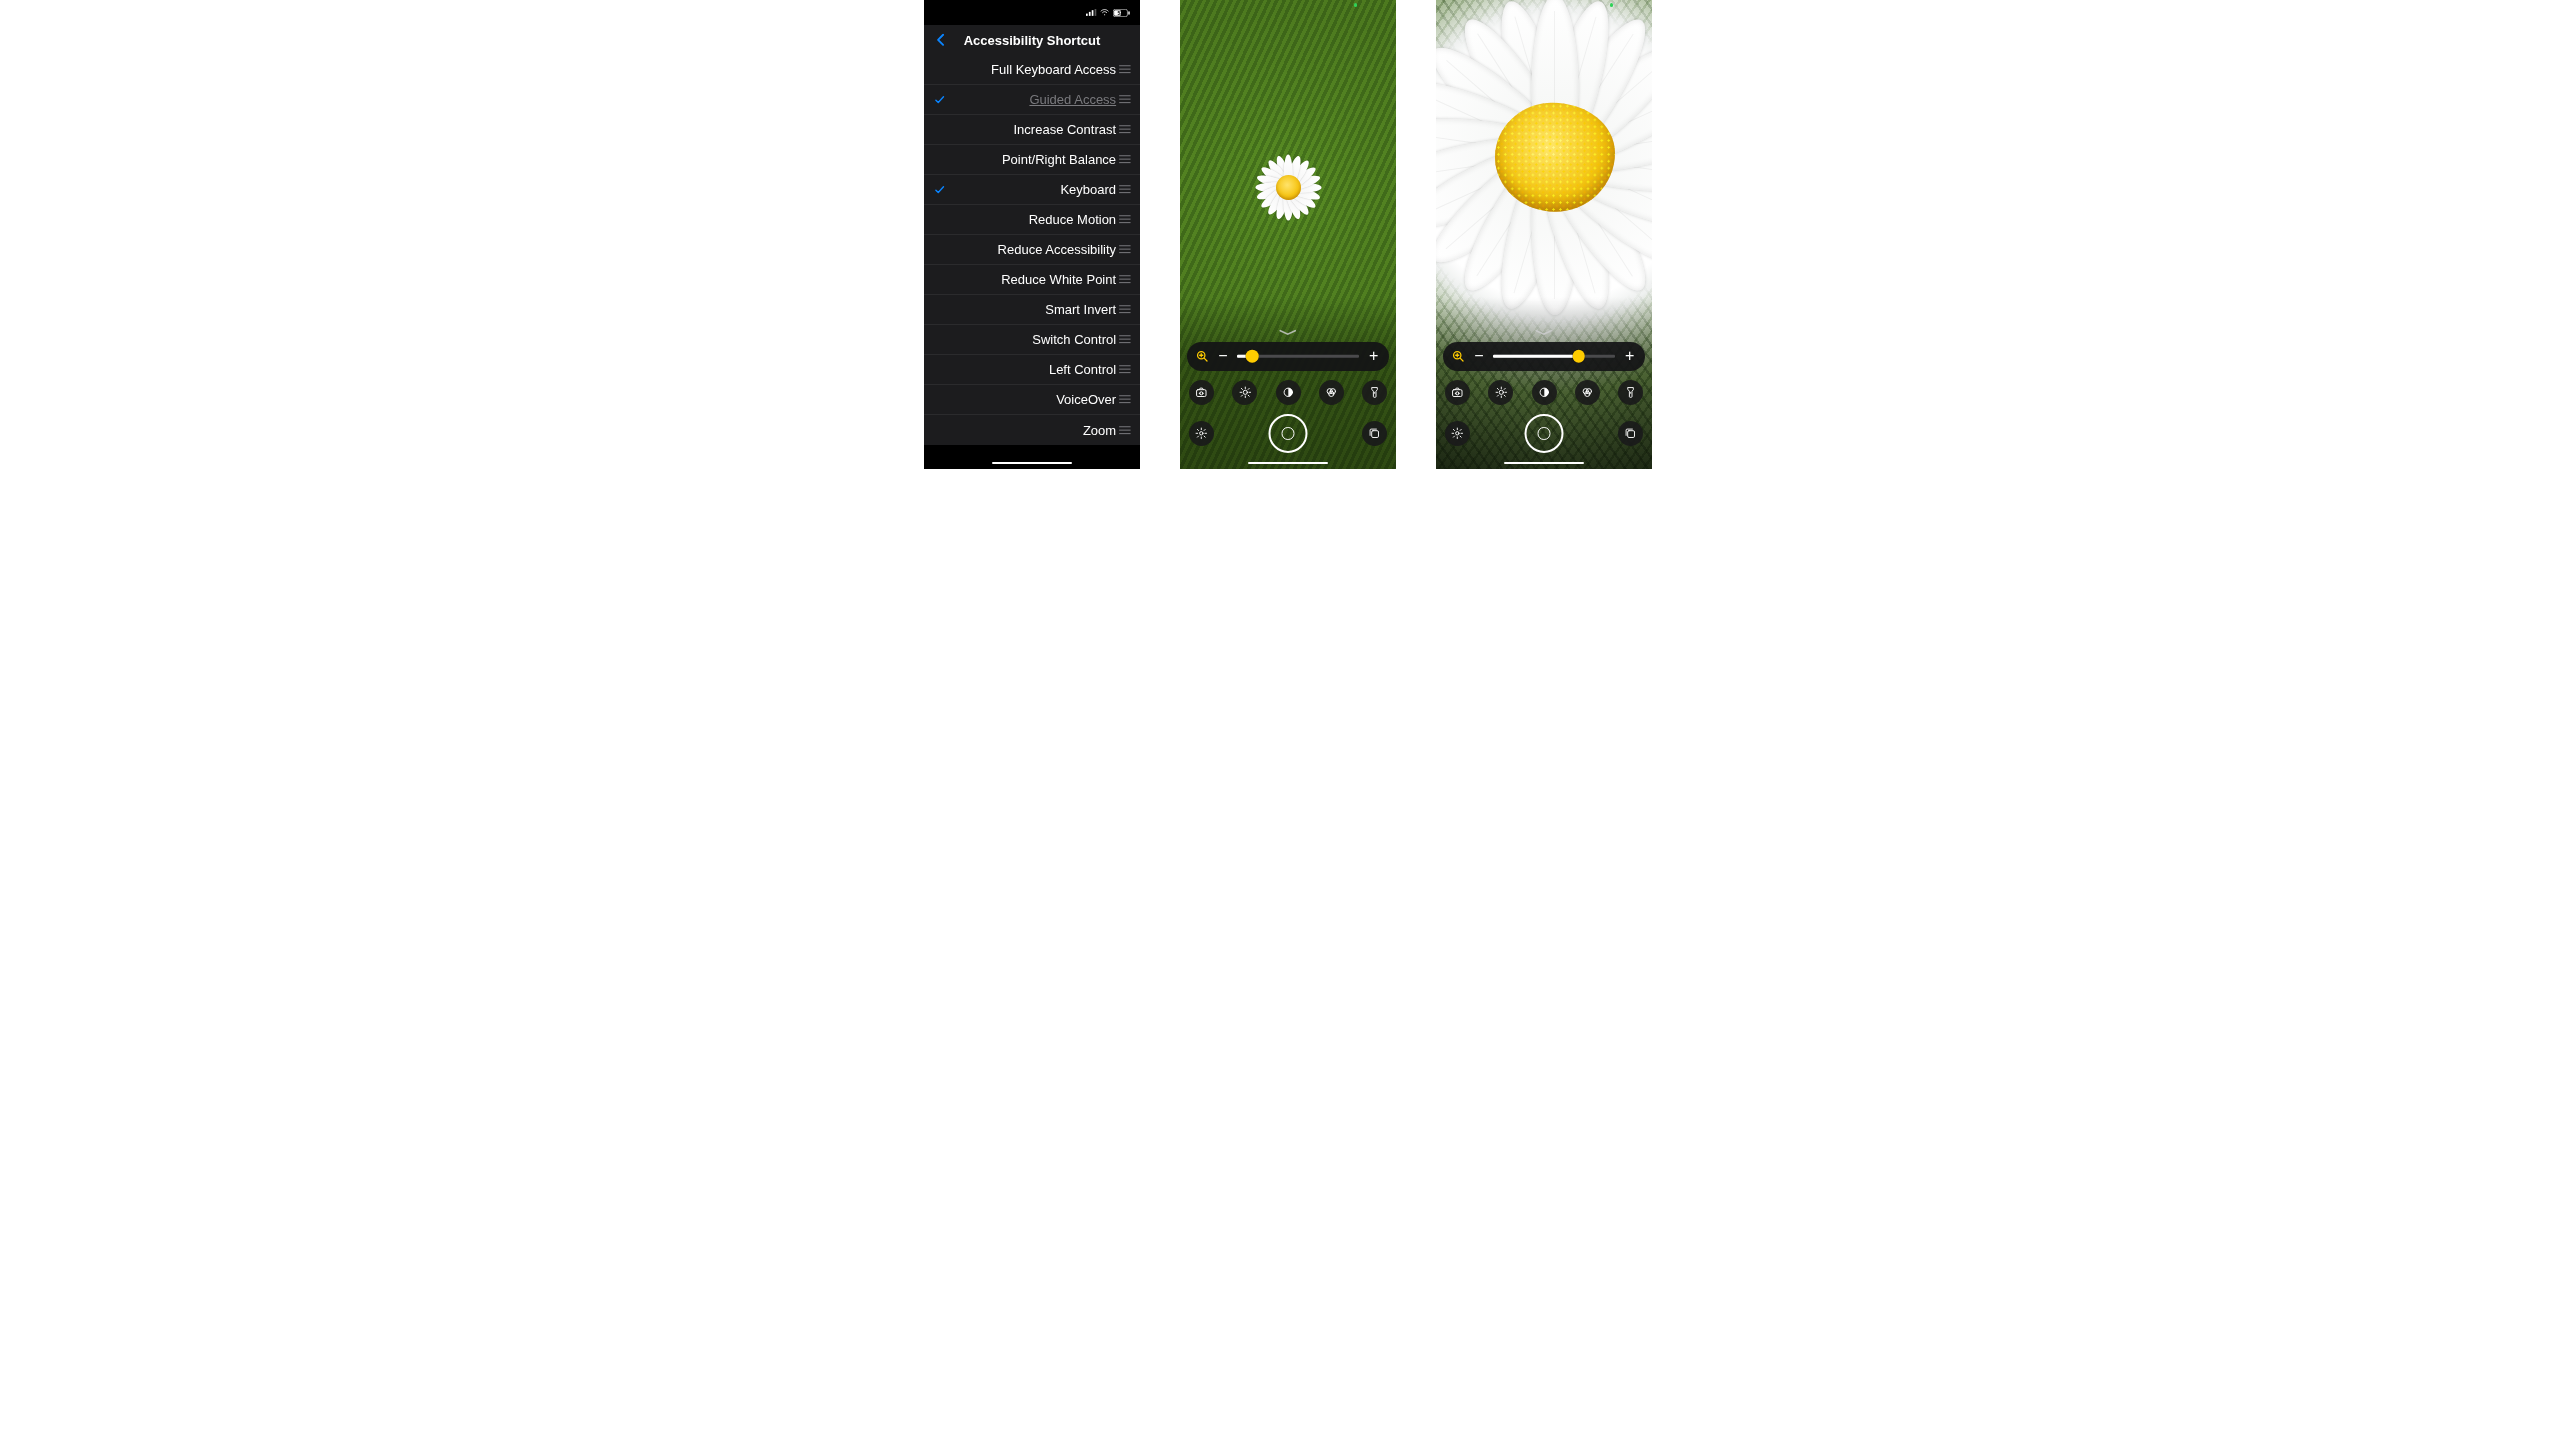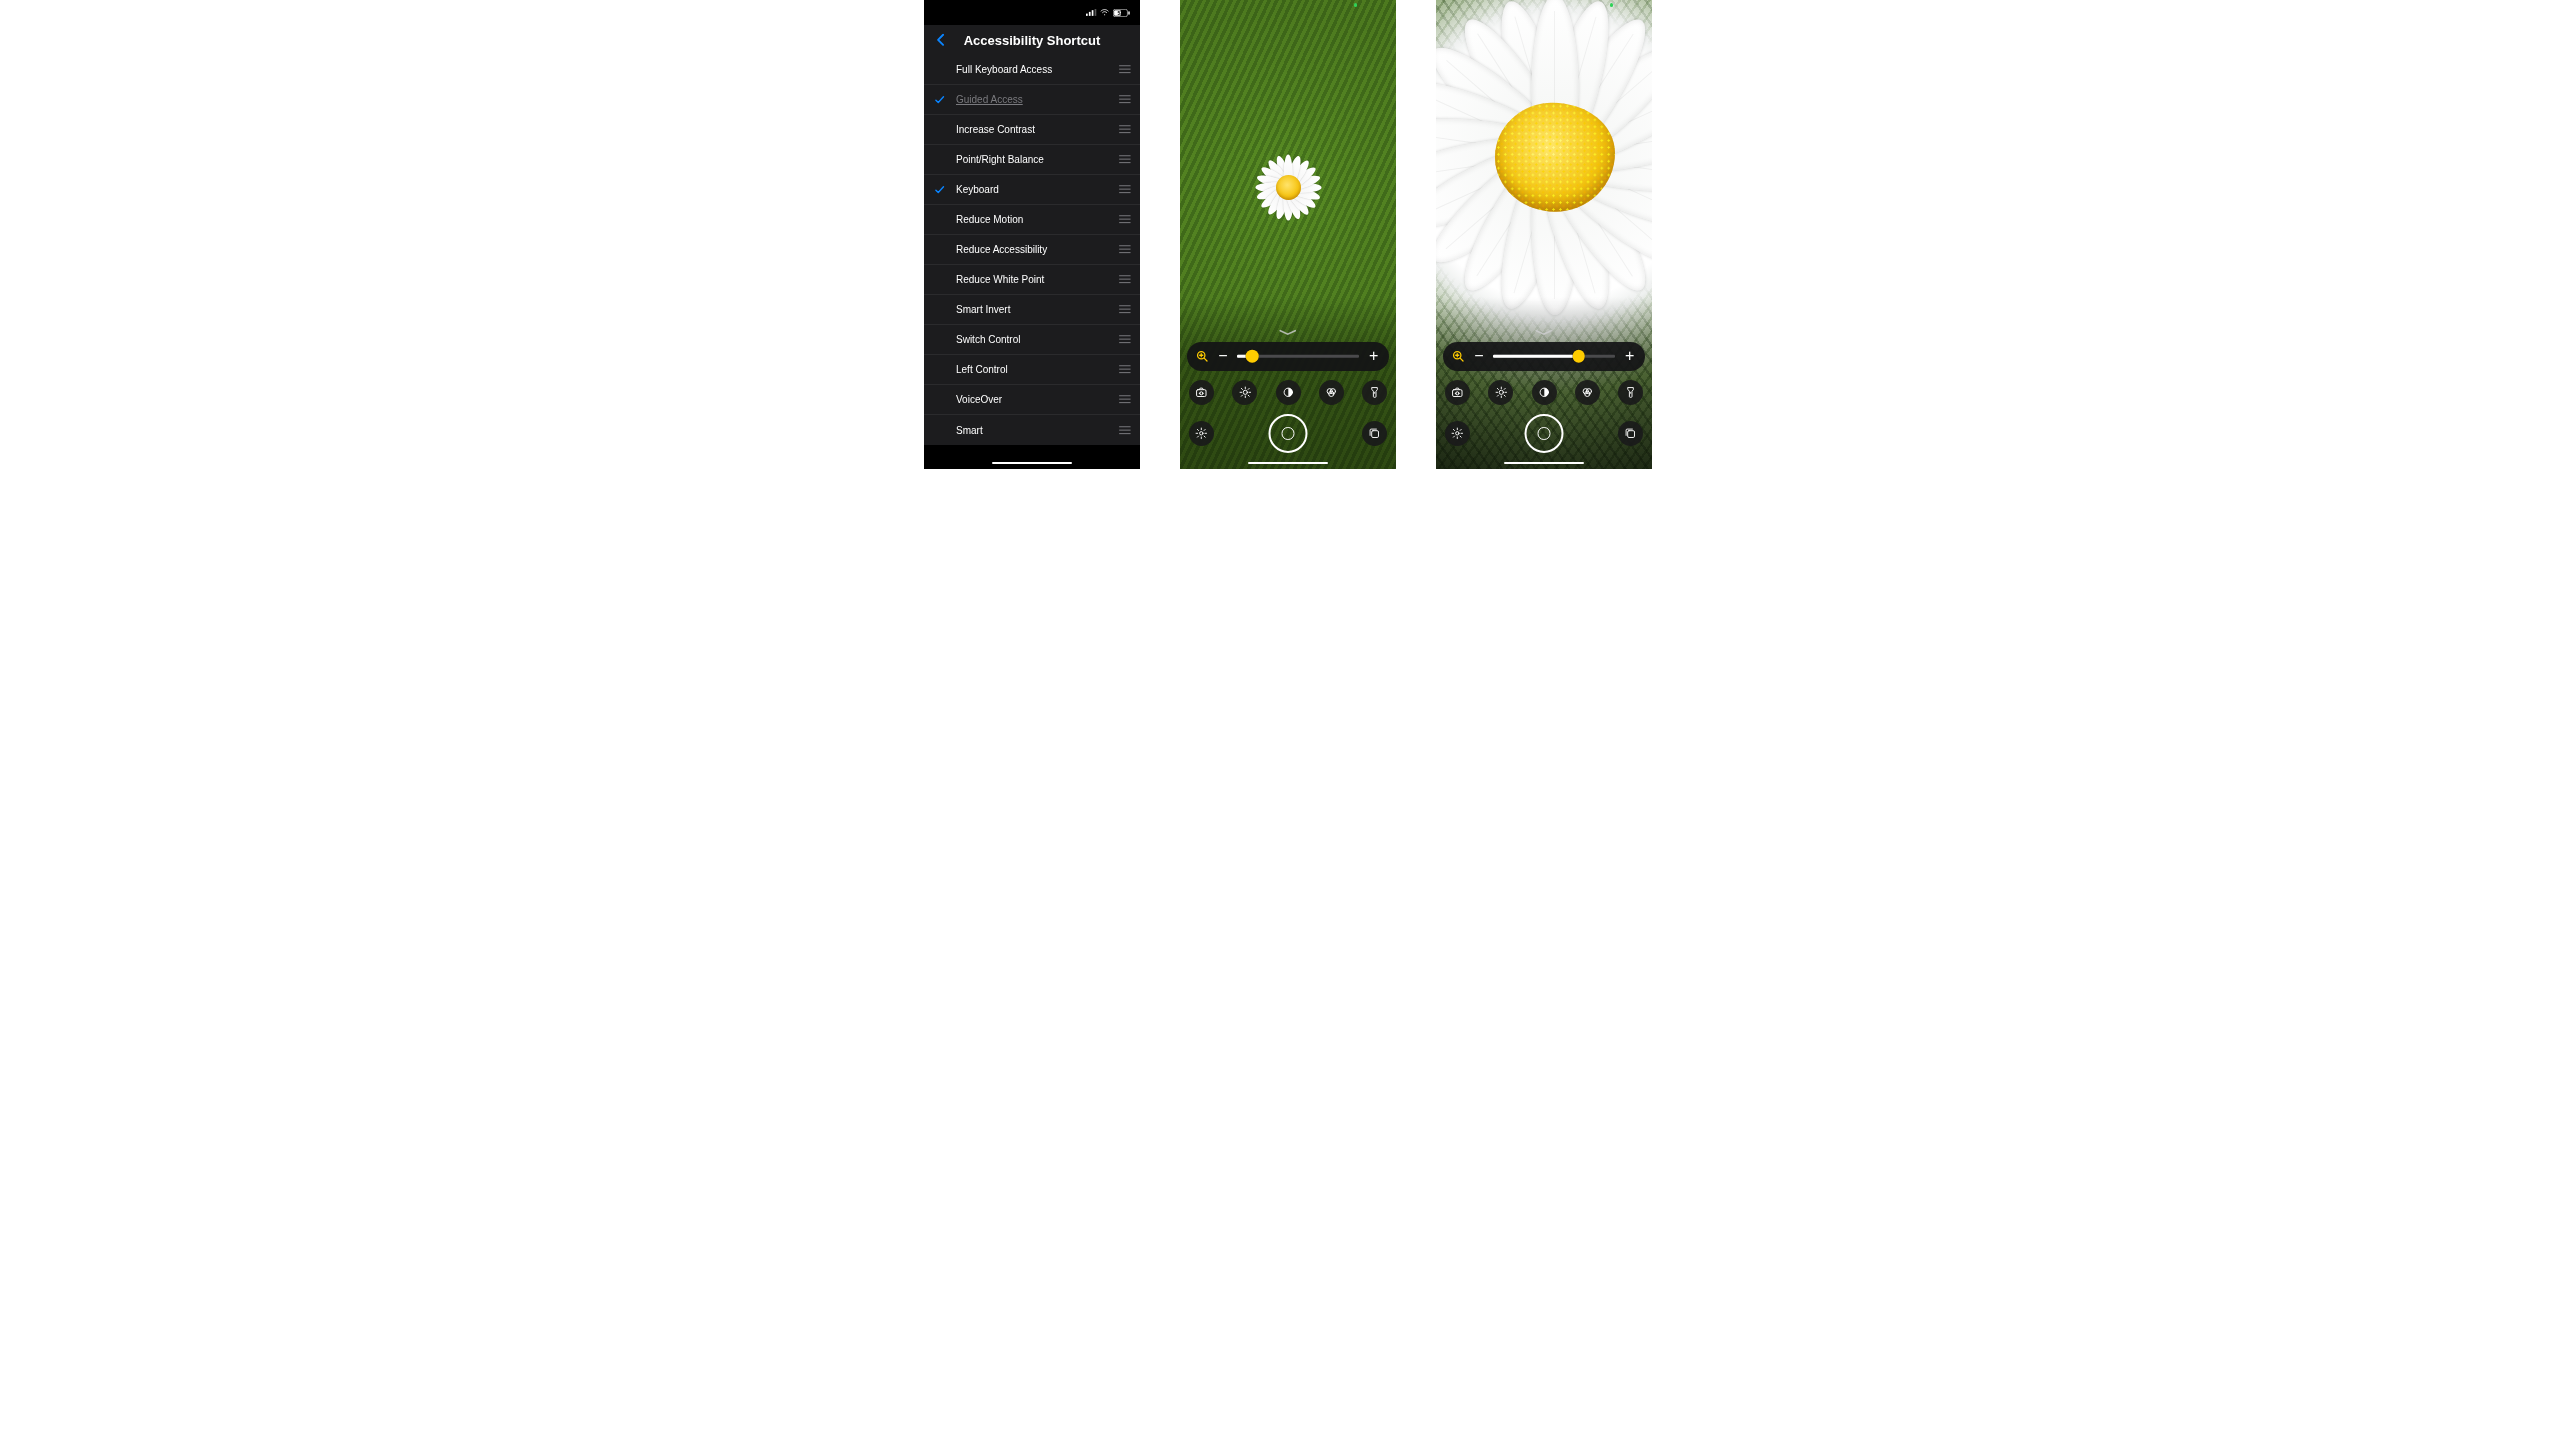--- a/index.html
+++ b/index.html
@@ -68,23 +68,24 @@
   }
   .row:last-child { border-bottom: none; }
   .check-cell {
     width: 32px;
     display: flex;
     align-items: center;
     justify-content: center;
   }
   .row-label {
     flex: 1;
-    font-size: 10px;
+    font-size: 13px;
     font-weight: 500;
     color: #fff;
+    text-align: right;
   }
   .row.dimmed .row-label { color: #7a7a7e; text-decoration: underline; }
   .reorder {
     width: 17px; height: 17px;
     display: flex; align-items: center; justify-content: center;
     cursor: grab;
   }
   .reorder svg line { stroke: #6e6e72; stroke-width: 2; }
   .home-indicator {
     position: absolute;
@@ -485,21 +486,21 @@
         <div class="reorder">
           <svg width="13.7" height="10.3" viewBox="0 0 24 18">
             <line x1="2" y1="3" x2="22" y2="3"></line>
             <line x1="2" y1="9" x2="22" y2="9"></line>
             <line x1="2" y1="15" x2="22" y2="15"></line>
           </svg>
         </div>
       </div>
       <div class="row">
         <div class="check-cell"></div>
-        <div class="row-label">Smart</div>
+        <div class="row-label">Zoom</div>
         <div class="reorder">
           <svg width="13.7" height="10.3" viewBox="0 0 24 18">
             <line x1="2" y1="3" x2="22" y2="3"></line>
             <line x1="2" y1="9" x2="22" y2="9"></line>
             <line x1="2" y1="15" x2="22" y2="15"></line>
           </svg>
         </div>
       </div>
     </div>
 

